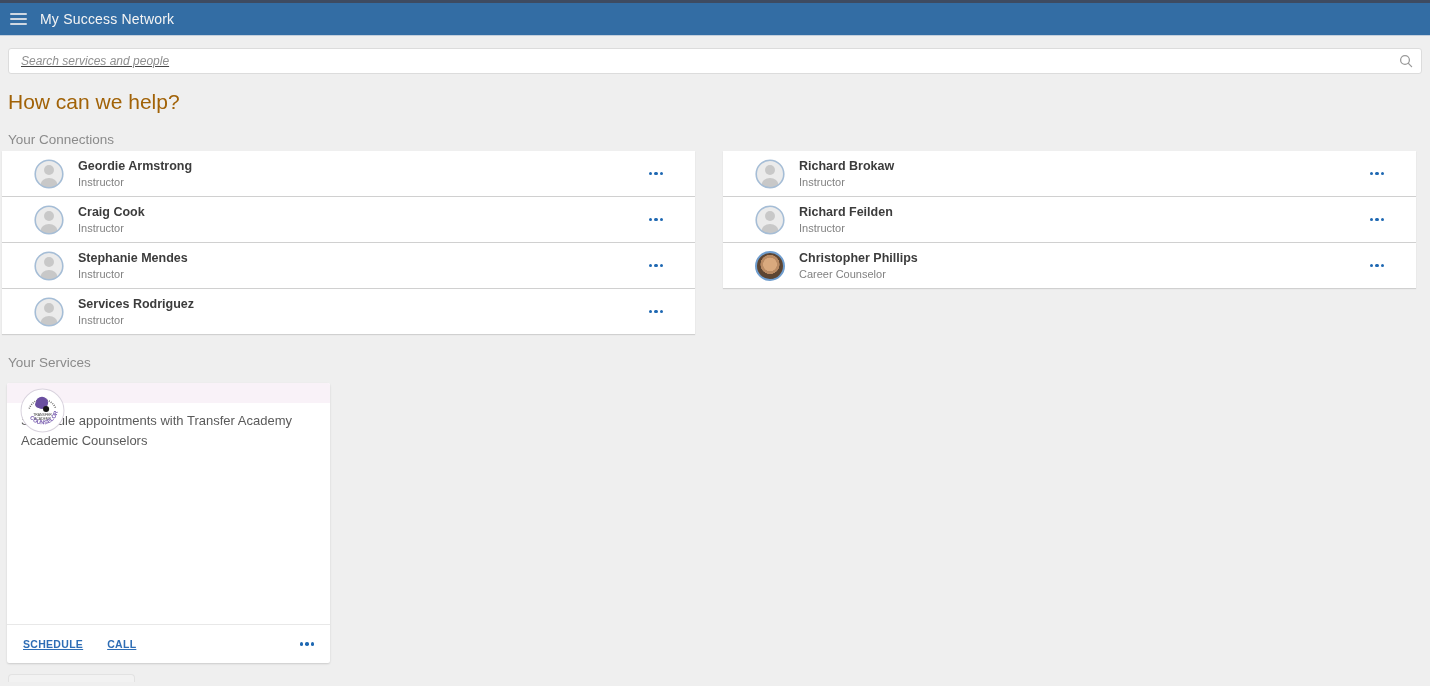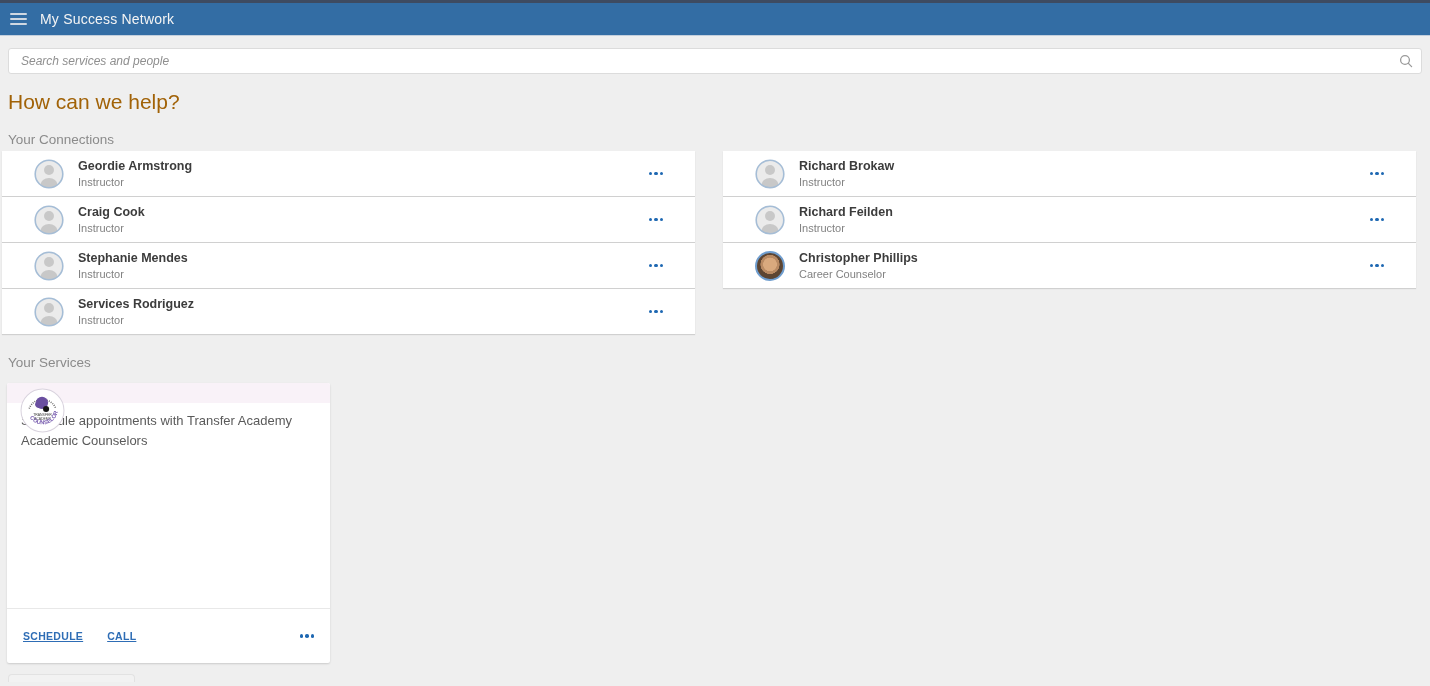--- a/index.html
+++ b/index.html
@@ -7,21 +7,21 @@
   body { background:#efefef; font-family:"Liberation Sans", sans-serif; }
 
   
   .appbar { height:36px; background:#336da4; border-top:3px solid #3e4b61; border-bottom:1px solid #c3cfdd; display:flex; align-items:center; padding:0 10px; }
   .hamburger { width:17px; height:12px; display:flex; flex-direction:column; justify-content:space-between; cursor:pointer; margin-right:13px; }
   .hamburger i { display:block; height:2px; background:#cfd8e2; border-radius:1px; }
   .appbar-title { color:#f4f4f4; font-size:14px; font-weight:normal; letter-spacing:.2px; }
 
   
   .search-wrap { position:relative; margin:12px 8px 0 8px; }
-  .search-input { width:100%; height:26px; background:#fff; border:1px solid #dcdcdc; border-radius:3px; padding:0 30px 0 12px; font-family:"Liberation Sans", sans-serif; font-size:12px; font-style:italic; color:#444; }
+  .search-input { width:100%; height:26px; background:#fff; border:1px solid #dcdcdc; border-radius:3px; padding:0 30px 0 12px; font-family:"Liberation Sans", sans-serif; font-size:12px; font-style:italic; color:#444;text-decoration:underline; }
   .search-input::placeholder { color:#8f8f8f; font-style:italic; }
   .search-icon { position:absolute; right:9px; top:6px; width:14px; height:14px; }
 
   
   .page-heading { margin:16px 0 0 8px; font-size:21px; line-height:24px; font-weight:400; color:#a16207; }
   .section-label { font-size:13.5px; line-height:14px; color:#8b8b8b; margin-left:8px; }
   .label-connections { margin-top:19px; margin-bottom:4px; }
   .label-services { margin-top:21px; margin-bottom:0; }
 
   
@@ -36,21 +36,21 @@
   .conn-role { font-size:11px; color:#828282; }
   .dots { margin-left:auto; display:flex; gap:2px; align-items:center; cursor:pointer; padding:4px 0; }
   .dots i { width:3.5px; height:3.5px; border-radius:50%; background:#1e68b2; display:block; }
 
   
   .service-card { position:relative; width:323px; height:280px; margin:13px 0 0 7px; background:#fff; box-shadow:0 1px 2px rgba(0,0,0,.15); border-radius:2px; }
   .svc-strip { height:20px; background:#f9f2f8; border-radius:2px 2px 0 0; }
   .svc-logo { position:absolute; top:5px; left:13px; width:45px; height:45px; }
   .svc-title { padding:0 14px; margin-top:45px; font-size:17.5px; color:#4a86be; }
   .svc-desc { padding:0 14px; margin-top:8px; font-size:13px; color:#5a5a5a; line-height:20px; }
-  .svc-footer { position:absolute; left:0; right:0; bottom:0; height:55px; border-top:1px solid #e8e8e8; display:flex; align-items:center; padding:0 16px; }
+  .svc-footer { position:absolute; left:0; right:0; bottom:0; height:39px; border-top:1px solid #e8e8e8; display:flex; align-items:center; padding:0 16px; }
   .svc-link { font-size:10.5px; font-weight:bold; color:#2e6db5; text-decoration:underline; letter-spacing:.3px; margin-right:24px; cursor:pointer; }
 
   
   .partial-card { width:127px; height:8px; margin:11px 0 0 8px; background:#f2f2f2; border:1px solid #e2e2e2; border-bottom:none; border-radius:4px 4px 0 0; }
 
   .hidden-defs { position:absolute; width:0; height:0; }
 </style>
 </head>
 <body>
 

